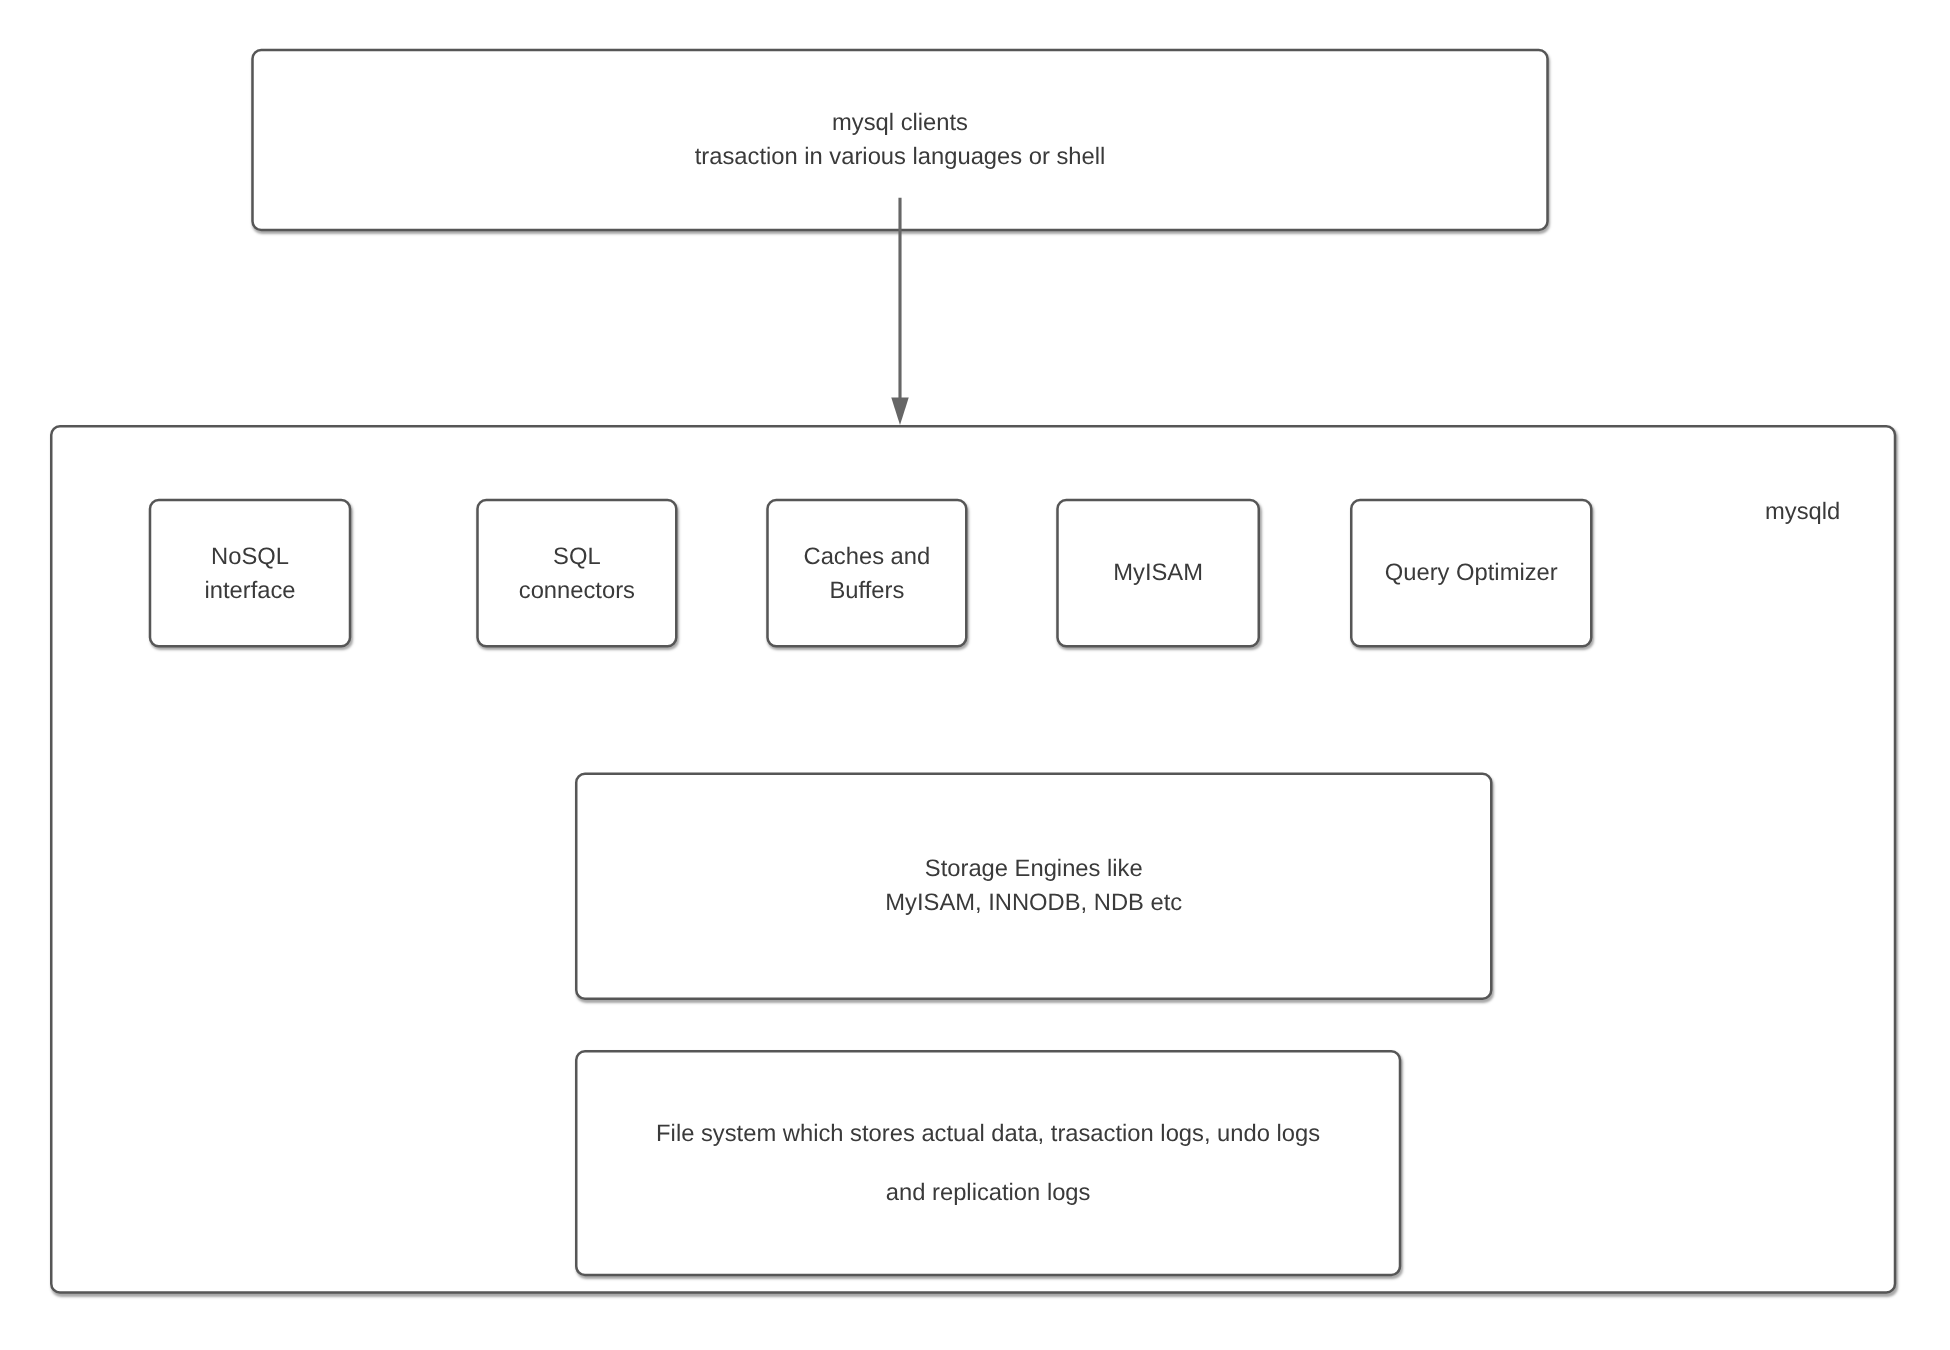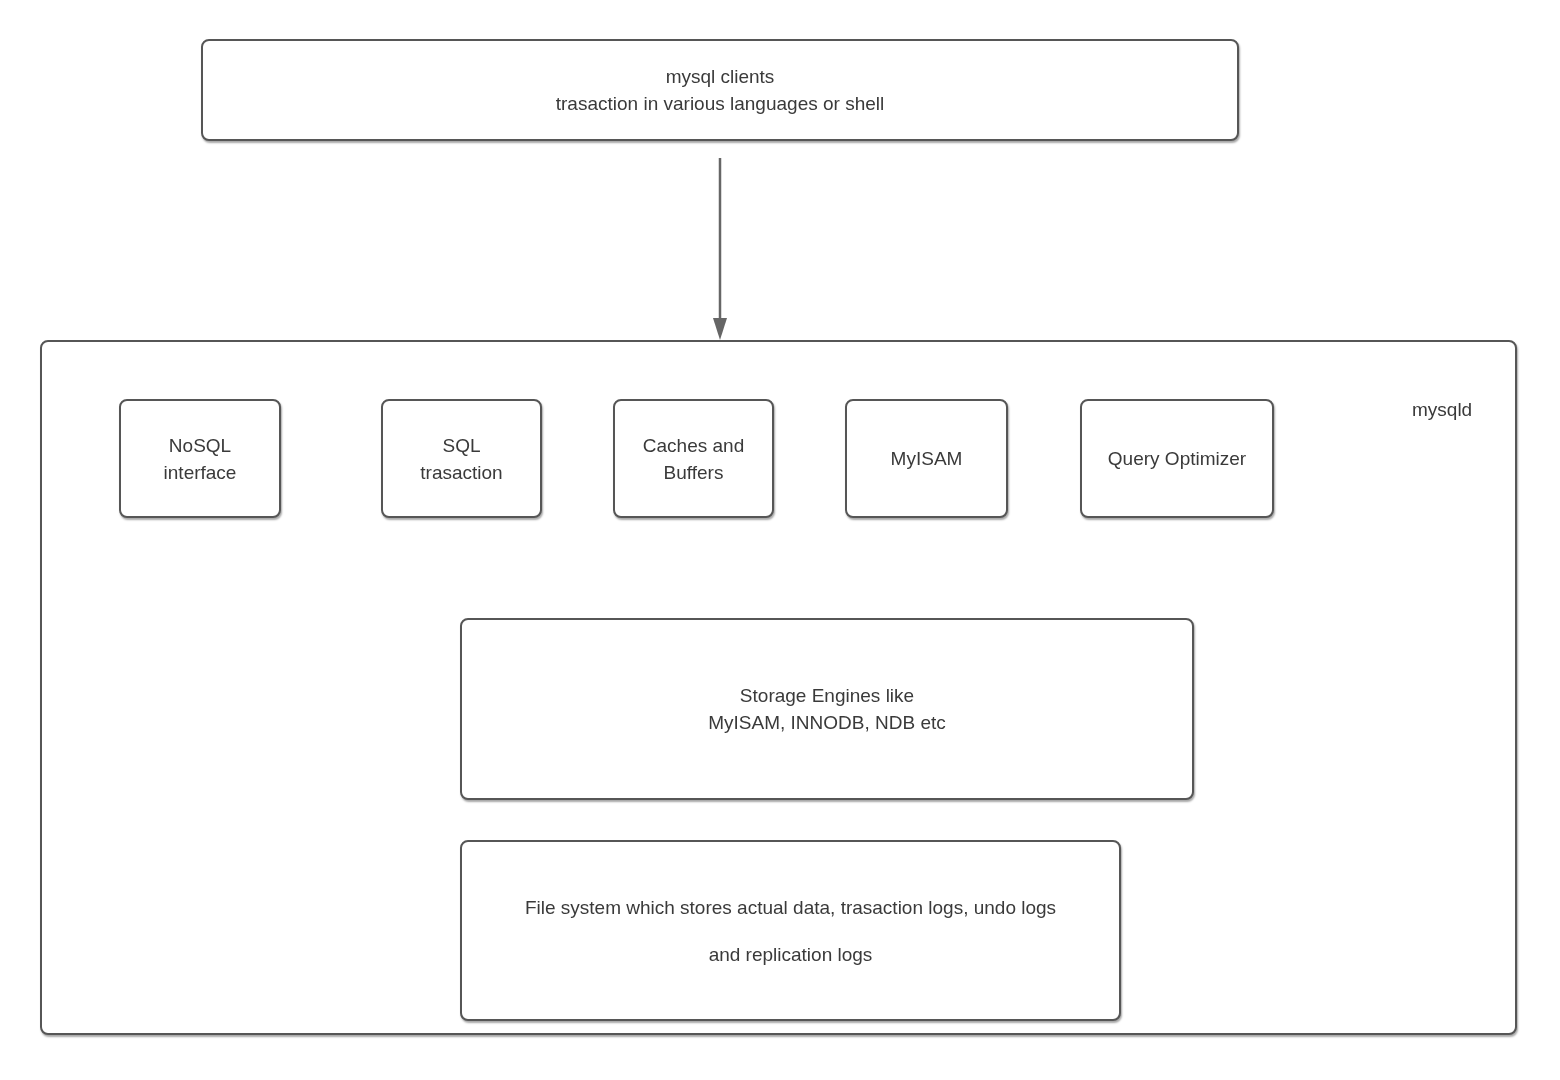--- a/index.html
+++ b/index.html
@@ -27,21 +27,21 @@
     box-shadow: 1px 2px 2px rgba(0,0,0,0.35);
     display: flex;
     flex-direction: column;
     align-items: center;
     justify-content: center;
     text-align: center;
   }
   .node .line { width: 100%; }
 
   
-  .clients-box { left: 201px; top: 39px; width: 1038px; height: 102px; }
+  .clients-box { left: 201px; top: 39px; width: 1038px; height: 146px; }
 
   
   .arrow-svg { position: absolute; left: 705px; top: 158px; width: 30px; height: 183px; }
 
   
   .mysqld-box { left: 40px; top: 340px; width: 1477px; height: 695px;
                 display: block; }
 
   .mysqld-label { position: absolute; left: 1371px; top: 396px; width: 90px;
                   text-align: left; margin-left: 41px; }
@@ -73,21 +73,21 @@
   </svg>
 
   <div class="node mysqld-box"></div>
 
   <div class="mysqld-label">mysqld</div>
 
   <div class="node component comp-0">
     <div class="line">NoSQL interface</div>
   </div>
   <div class="node component comp-1">
-    <div class="line">SQL trasaction</div>
+    <div class="line">SQL connectors</div>
   </div>
   <div class="node component comp-2">
     <div class="line">Caches and Buffers</div>
   </div>
   <div class="node component comp-3">
     <div class="line">MyISAM</div>
   </div>
   <div class="node component comp-4">
     <div class="line">Query Optimizer</div>
   </div>

